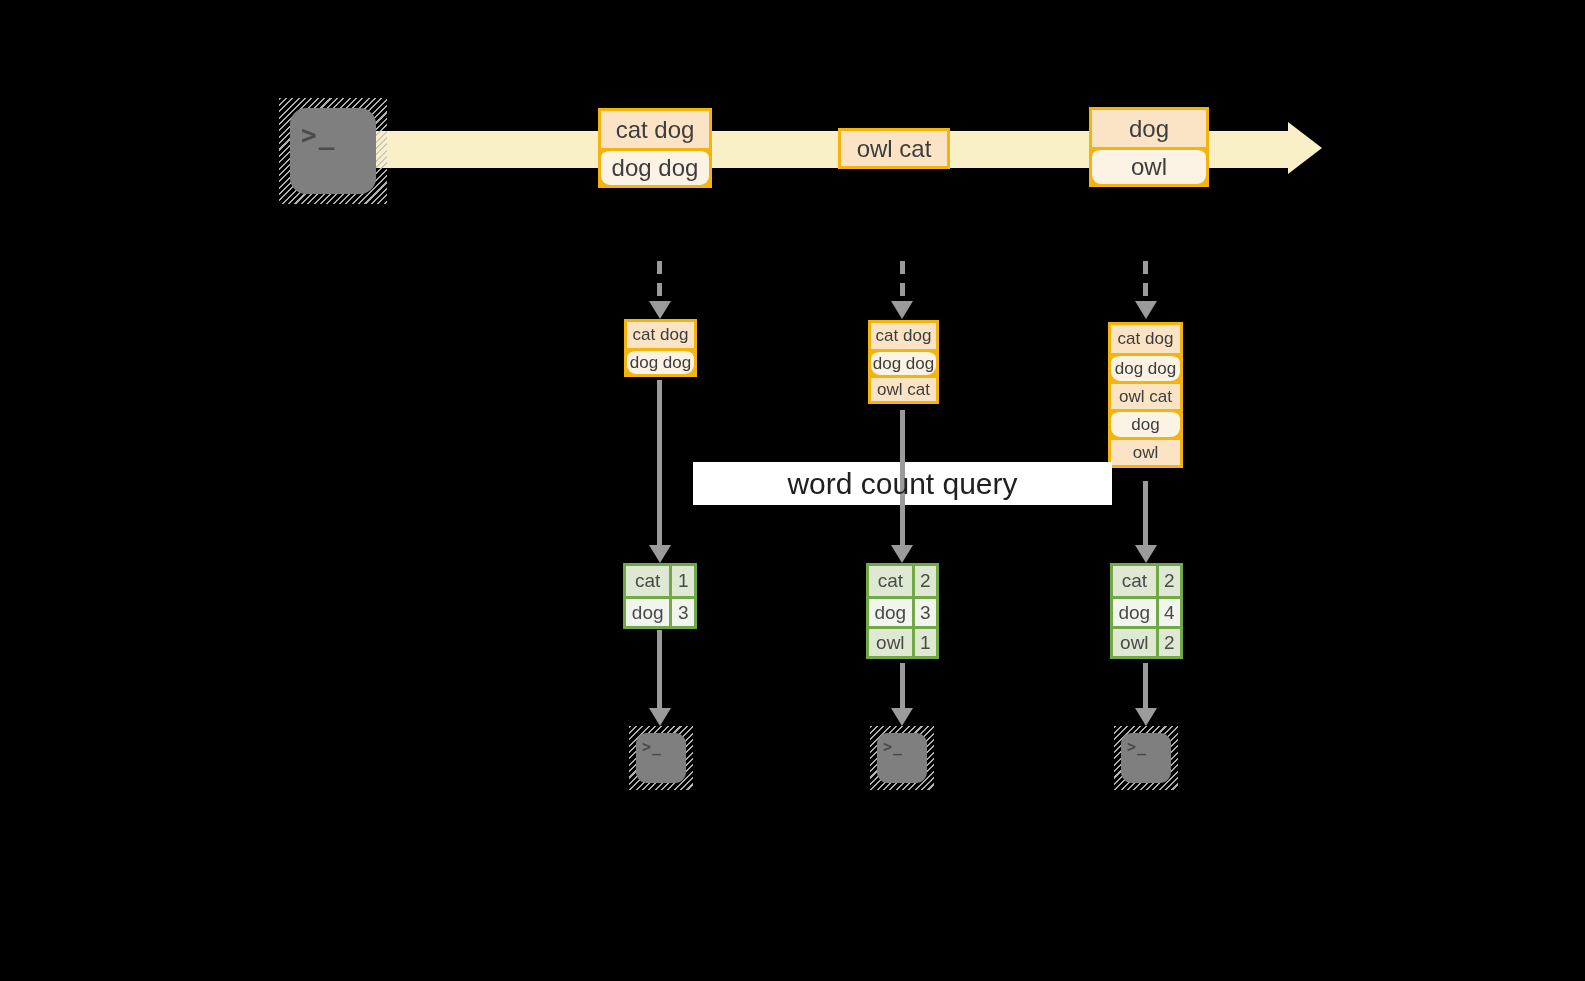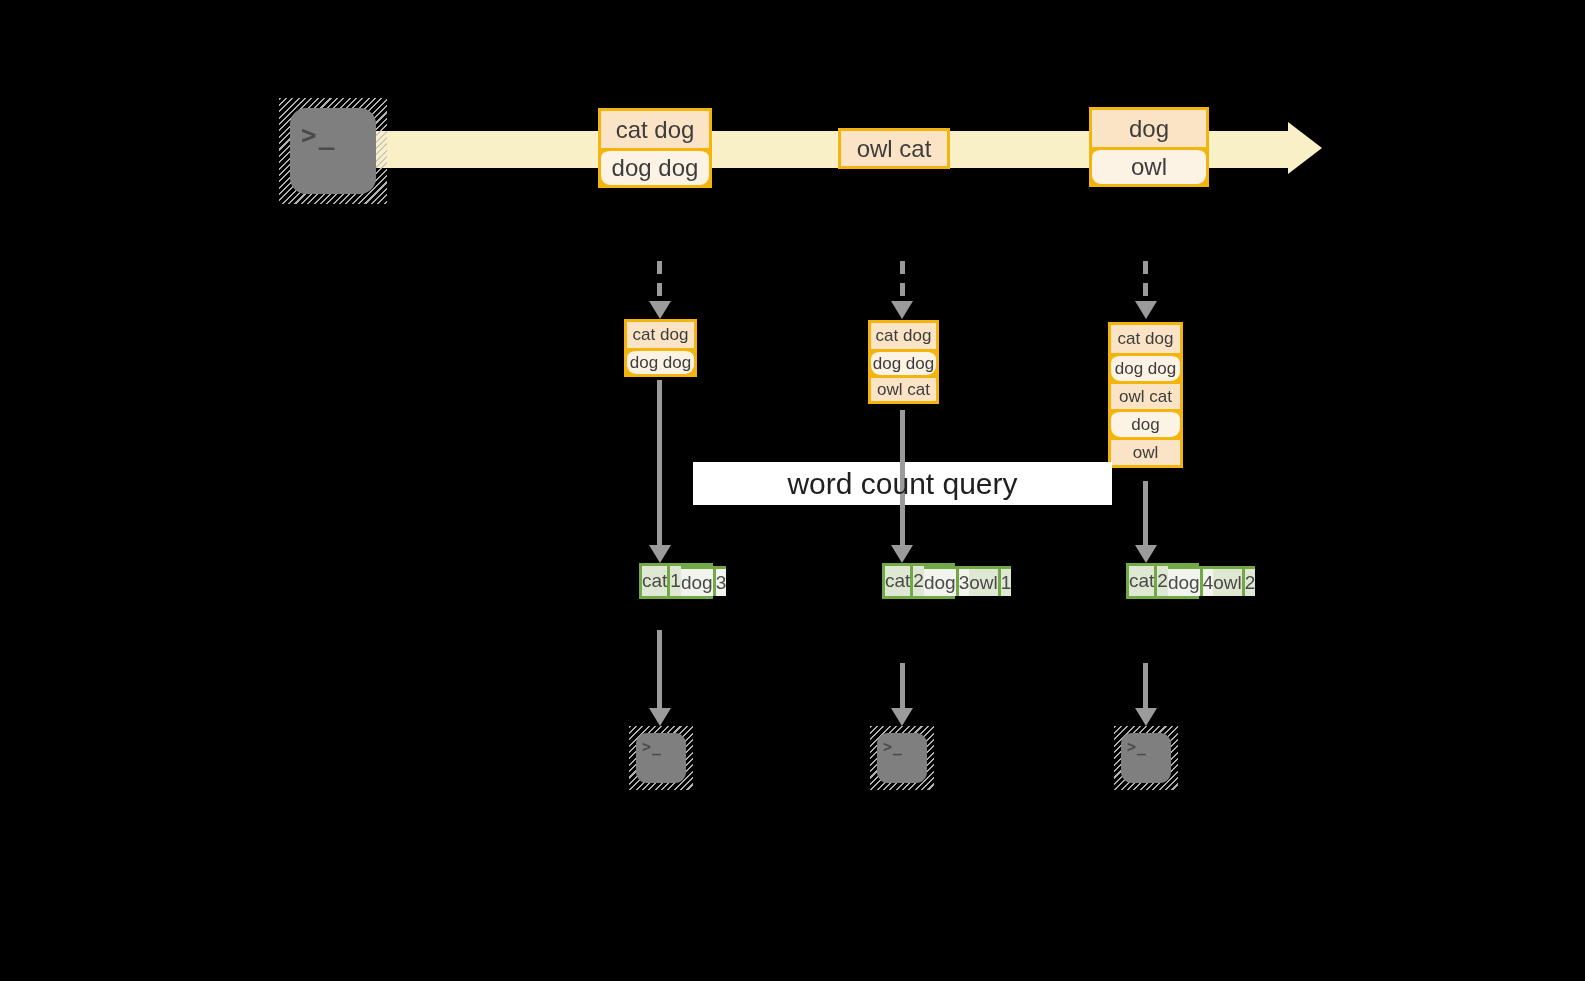--- a/index.html
+++ b/index.html
@@ -41,21 +41,21 @@
   .stream-box .row { height: 37px; font-size: 24px; }
   .stream-box--single .row { height: 35px; }
   .buffer-stack .row { height: 26px; font-size: 17px; }
   .buffer-stack--tall .row { height: 28px; font-size: 17px; }
 
   
   .count-table {
     border: 3px solid #73A846;
     background: #73A846;
     z-index: 1;
-    display: flex;  margin-left: 16px;
+    display: flex; flex-direction: column;
   }
   .count-table .row { display: flex; height: 30px; }
   .count-table .row + .row { border-top: 3px solid #73A846; }
   .count-table .cell {
     display: flex; align-items: center; justify-content: center;
     color: #4A4A4A; font-size: 19px;
     background: #F1F5ED;
   }
   .count-table .cell.word { flex: 2; }
   .count-table .cell.num  { flex: 1; border-left: 3px solid #73A846; }

